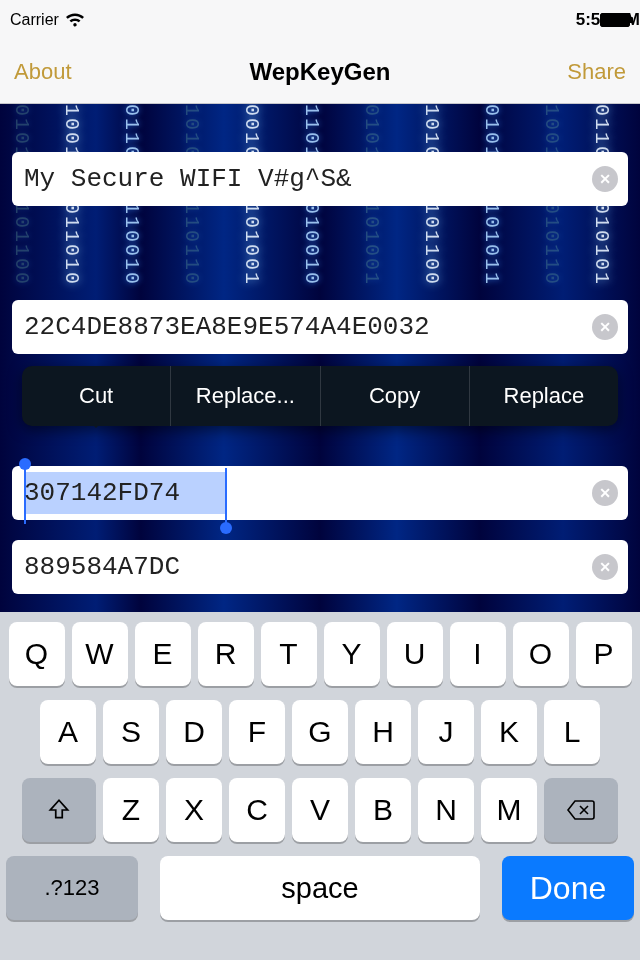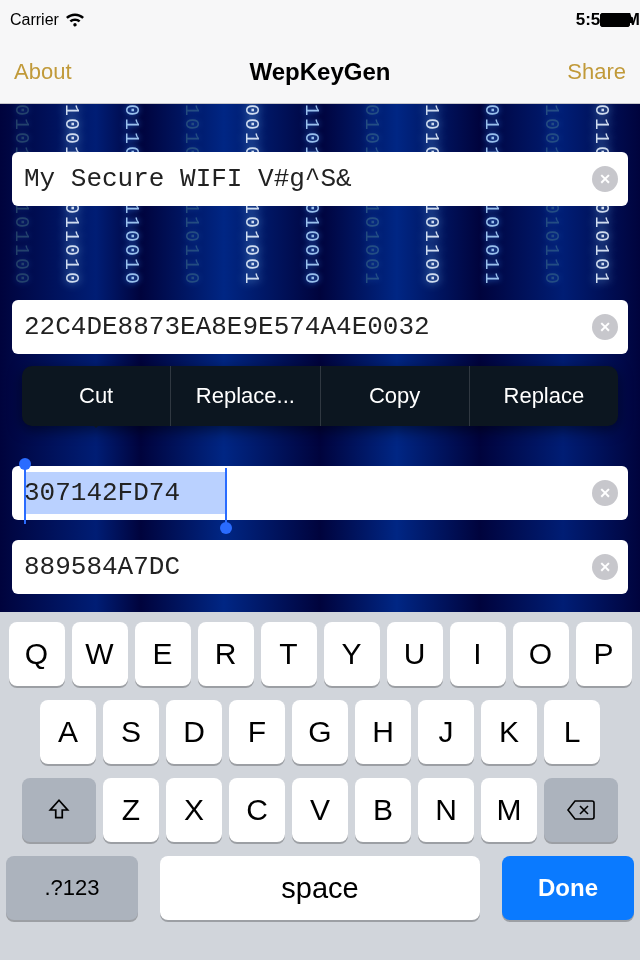--- a/index.html
+++ b/index.html
@@ -57,21 +57,21 @@
 
   
   .keyboard { position:absolute; bottom:0; left:0; right:0; height:348px; background:#d1d5db; padding:10px 6px 6px 6px; }
   .krow { display:flex; justify-content:center; gap:7px; margin-bottom:14px; }
   .key { background:#fff; border-radius:8px; box-shadow:0 2px 0 rgba(0,0,0,.25); height:64px; display:flex; align-items:center; justify-content:center; font-size:30px; color:#000; cursor:pointer; }
   .krow.r1 .key, .krow.r2 .key, .krow.r3 .key.letter { width:56px; }
   .krow.r2 { padding:0 30px; }
   .key.fn { background:#acb3bd; width:74px; }
   .key.space { flex:1; background:#fff; font-size:29px;}
   .key.mode { width:132px; font-size:22px;}
-  .key.done { width:132px; background:#0a7aff; color:#fff; font-size:24px;font-weight:bold;}
+  .key.done { width:132px; background:#0a7aff; color:#fff; font-size:32px;}
   .shift svg, .bksp svg { display:block; }
   .krow.r4 { gap:22px; margin-bottom:0;}
 </style>
 </head>
 <body>
 <div class="screen">
 
   <div class="status-bar">
     <div class="status-left">
       <span>Carrier</span>

